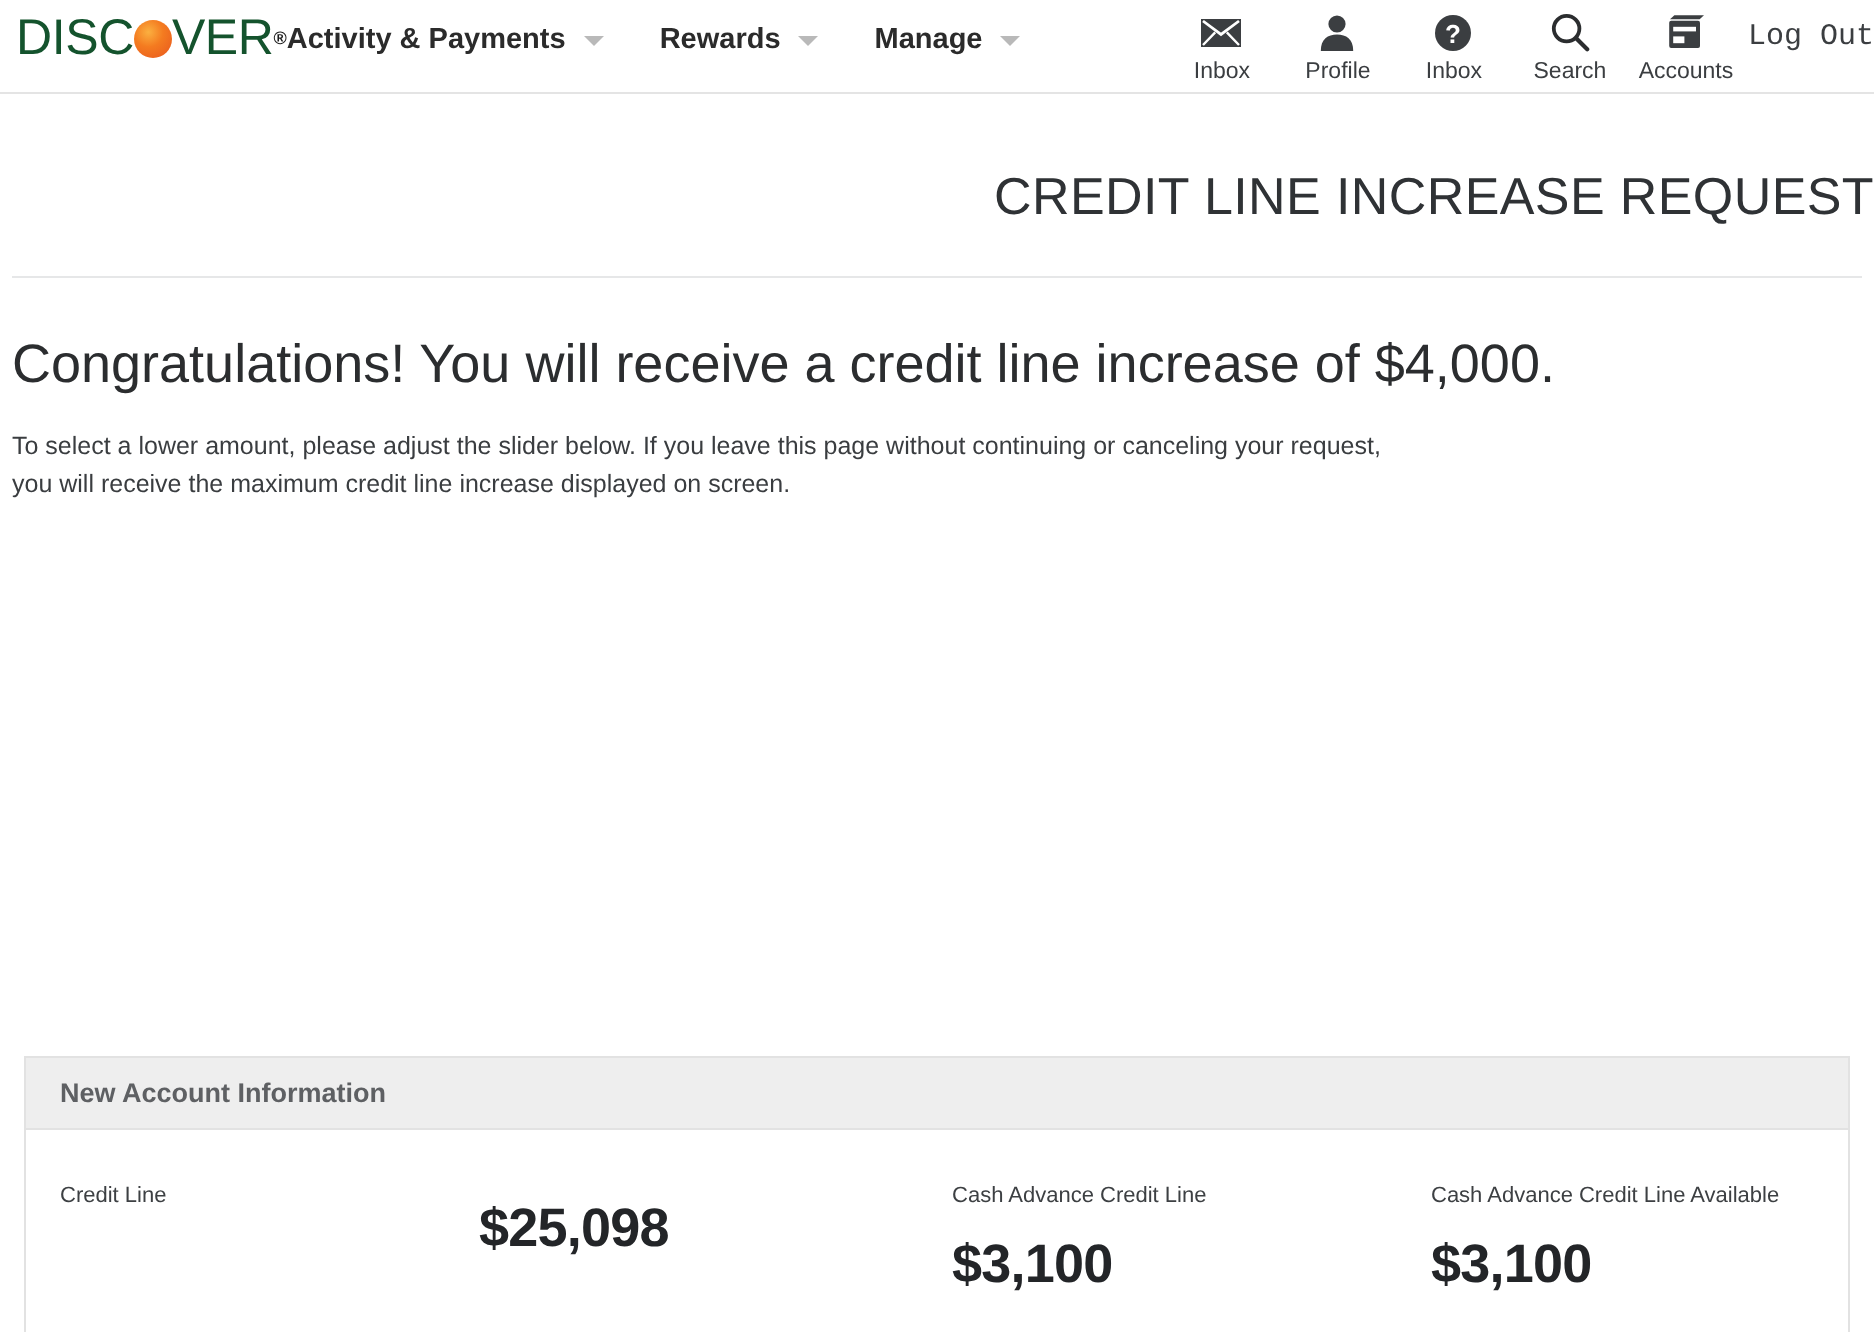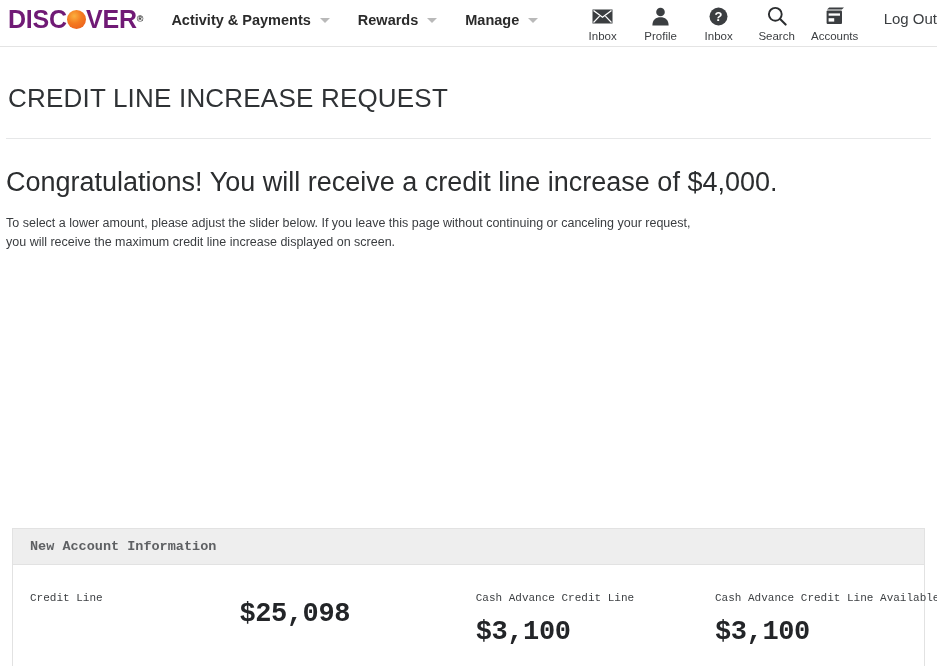--- a/index.html
+++ b/index.html
@@ -28,23 +28,23 @@
   }
   .logo {
     display: flex;
     align-items: center;
     margin-left: 8px;
     margin-top: 6px;
     height: 26px;
   }
   .logo-text {
     font-size: 25px;
-    font-weight: bold;
+    font-weight: normal;
     letter-spacing: -0.2px;
-    color: #701a75;
+    color: #14532d;
     line-height: 26px;
     font-family: "Liberation Sans", sans-serif;
   }
   .logo-o {
     display: inline-block;
     width: 19px;
     height: 19px;
     border-radius: 50%;
     background: radial-gradient(circle at 38% 32%, #fbb040 0%, #f47b20 42%, #e8561e 100%);
     vertical-align: -2px;
@@ -53,21 +53,20 @@
   .logo-reg {
     font-size: 9px;
     font-weight: bold;
     vertical-align: super;
     color: #1a1a1a;
   }
 
   .nav {
     display: flex;
     align-items: center;
-    margin-left: 28px;
     margin-top: 8px;
     height: 24px;
   }
   .nav-item {
     display: flex;
     align-items: center;
     font-size: 14.5px;
     font-weight: bold;
     color: #2b2b2b;
     margin-right: 28px;
@@ -108,34 +107,36 @@
   }
   .util-label {
     font-size: 11.5px;
     color: #3b3e41;
     margin-top: 2px;
     line-height: 14px;
   }
   .logout {
     font-size: 15px;
     color: #3b3e41;
-    margin-left: 20px;
+    margin-left: 2px;
     margin-top: 8px;
     white-space: nowrap;
     cursor: pointer;
+    font-family: Liberation Mono, monospace;
   }
 
   
   .page-title {
     font-size: 26px;
     font-weight: normal;
     color: #2f3235;
     margin: 36px 0 0 8px;
     letter-spacing: 0.2px;
     line-height: 30px;
+    text-align: right;
   }
   .divider {
     height: 1px;
     background: #e6e7e8;
     margin: 25px 6px 0 6px;
   }
 
   
   .congrats {
     font-size: 27px;
@@ -189,21 +190,20 @@
   
   .panel {
     position: absolute;
     left: 12px;
     top: 528px;
     width: 913px;
     border: 1px solid #e2e2e2;
     border-bottom: none;
     box-sizing: border-box;
     background: #ffffff;
-    font-family: Liberation Mono, monospace;
   }
   .panel-header {
     background: #eeeeee;
     border-bottom: 1px solid #e2e2e2;
     height: 36px;
     display: flex;
     align-items: center;
     padding-left: 17px;
     box-sizing: border-box;
   }

